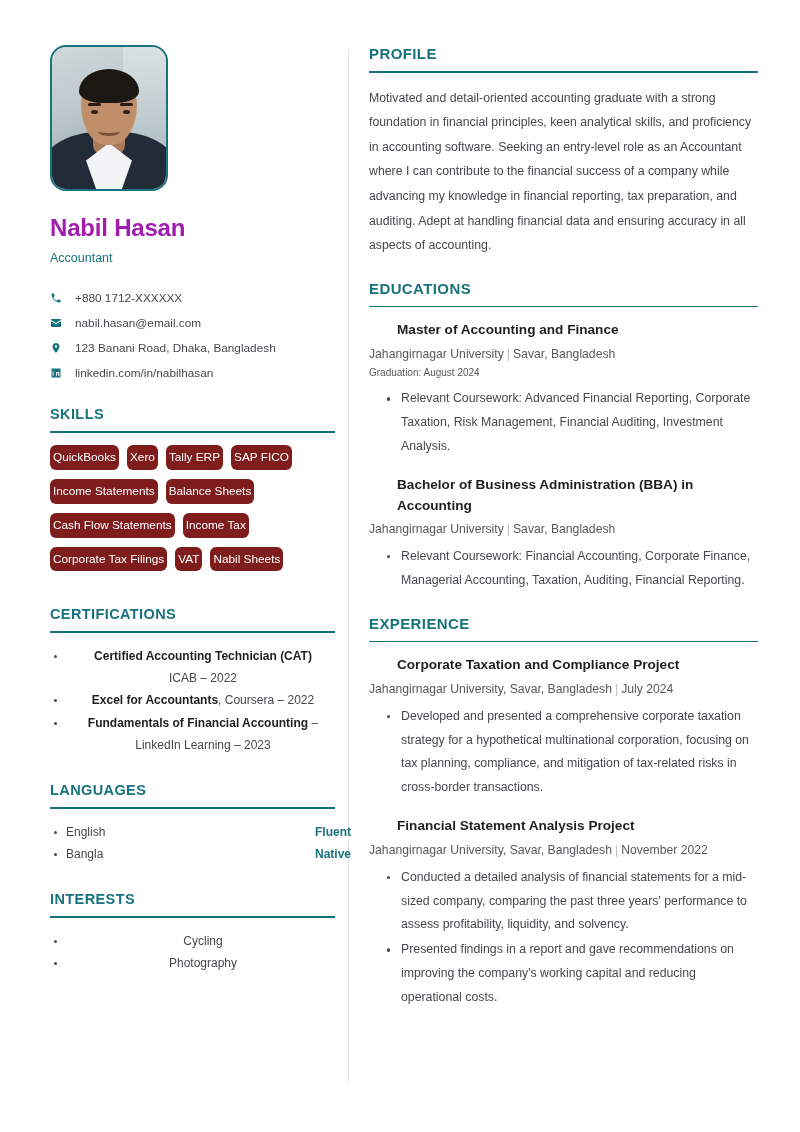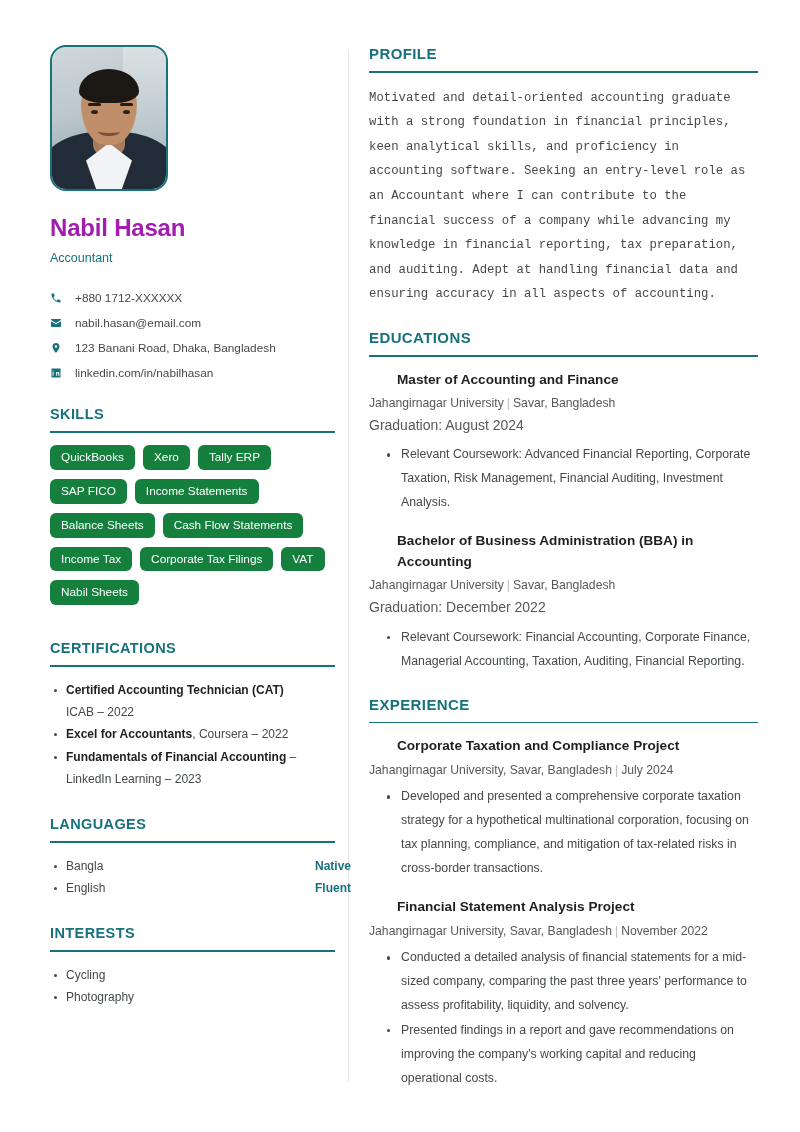--- a/index.html
+++ b/index.html
@@ -159,31 +159,31 @@
   }
   .sec-rule {
     width: 285px;
     height: 1.6px;
     background: #17727c;
     margin-bottom: 12px;
   }
 
   .tags { display: flex; flex-wrap: wrap; width: 290px; }
   .tag {
-    background: #15803d;
+    background: #7f1d1d;
     color: #ffffff;
     font-size: 11.8px;
-    padding: 6px 11px;
+    padding: 6px 3px;
     border-radius: 6px;
     margin: 0 8px 9px 0;
     white-space: nowrap;
     line-height: 1.1;
   }
 
-  ul.bullets { list-style: none; width: 290px; }
+  ul.bullets { list-style: none; width: 290px; text-align: center; }
   ul.bullets li {
     position: relative;
     padding-left: 16px;
     font-size: 12px;
     line-height: 1.85;
     color: #44484b;
   }
   ul.bullets li::before {
     content: "";
     position: absolute;
@@ -222,39 +222,38 @@
   .r-rule {
     width: 100%;
     height: 1.6px;
     background: #17727c;
     margin-bottom: 13px;
   }
   .r-body {
     font-size: 12.3px;
     line-height: 2.0;
     color: #45494c;
-    font-family: Liberation Mono, monospace;
   }
   .entry { margin-bottom: 16px; }
   .entry-title {
     font-size: 13.6px;
     font-weight: bold;
     color: #1f1f1f;
     line-height: 1.5;
     margin-bottom: 3px;
     padding-left: 28px;
   }
   .entry-meta {
     font-size: 12.2px;
     color: #55585b;
     line-height: 1.7;
   }
   .entry-meta .sep { color: #b9bdbf; padding: 0 3px; }
   .entry-sub {
-    font-size: 14px;
+    font-size: 10px;
     color: #55585b;
     line-height: 1.7;
     margin-bottom: 6px;
   }
   ul.r-bullets { list-style: none; margin-top: 5px; padding-left: 18px; }
   ul.r-bullets li {
     position: relative;
     padding-left: 14px;
     font-size: 12.3px;
     line-height: 1.95;
@@ -373,28 +372,28 @@
         </li>
       </ul>
     </div>
 
     <div class="section">
       <div class="sec-head">LANGUAGES</div>
       <div class="sec-rule"></div>
       <ul class="bullets">
         <li>
           <div class="lang-row">
-            <span>Bangla</span>
-            <span class="lang-level">Native</span>
+            <span>English</span>
+            <span class="lang-level">Fluent</span>
           </div>
         </li>
         <li>
           <div class="lang-row">
-            <span>English</span>
-            <span class="lang-level">Fluent</span>
+            <span>Bangla</span>
+            <span class="lang-level">Native</span>
           </div>
         </li>
       </ul>
     </div>
 
     <div class="section">
       <div class="sec-head">INTERESTS</div>
       <div class="sec-rule"></div>
       <ul class="bullets">
         <li>Cycling</li>
@@ -425,21 +424,20 @@
         <ul class="r-bullets">
           <li>Relevant Coursework: Advanced Financial Reporting, Corporate Taxation, Risk Management, Financial Auditing, Investment Analysis.</li>
         </ul>
       </div>
 
       <div class="entry">
         <div class="entry-title">Bachelor of Business Administration (BBA) in Accounting</div>
         <div class="entry-meta">
           <span>Jahangirnagar University</span><span class="sep">|</span><span>Savar, Bangladesh</span>
         </div>
-        <div class="entry-sub">Graduation: December 2022</div>
         <ul class="r-bullets">
           <li>Relevant Coursework: Financial Accounting, Corporate Finance, Managerial Accounting, Taxation, Auditing, Financial Reporting.</li>
         </ul>
       </div>
     </div>
 
     <div class="r-sec">
       <div class="r-head">EXPERIENCE</div>
       <div class="r-rule"></div>
 

